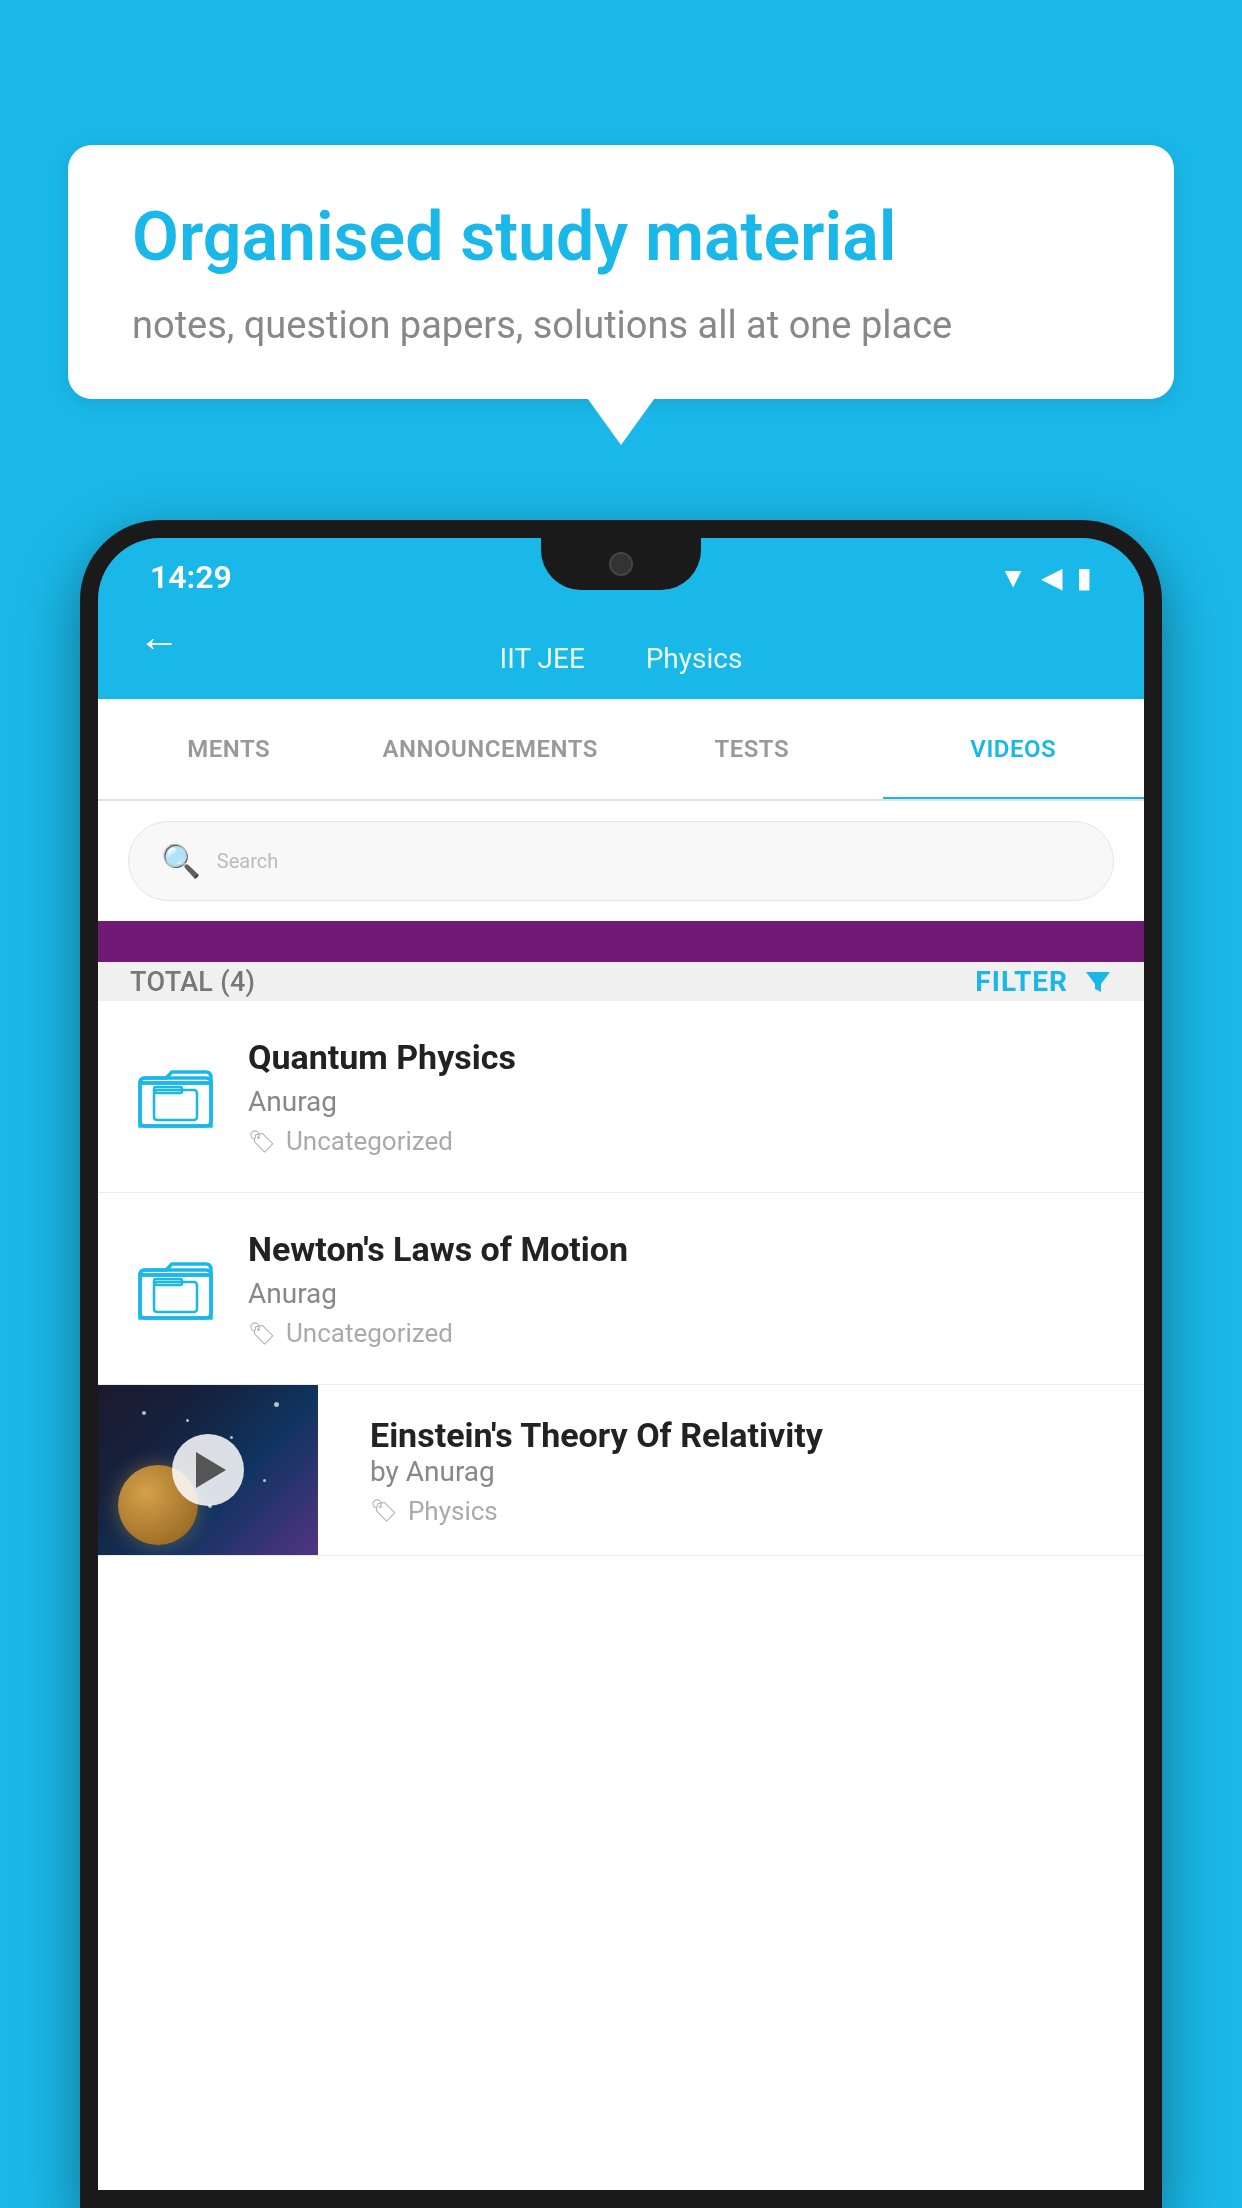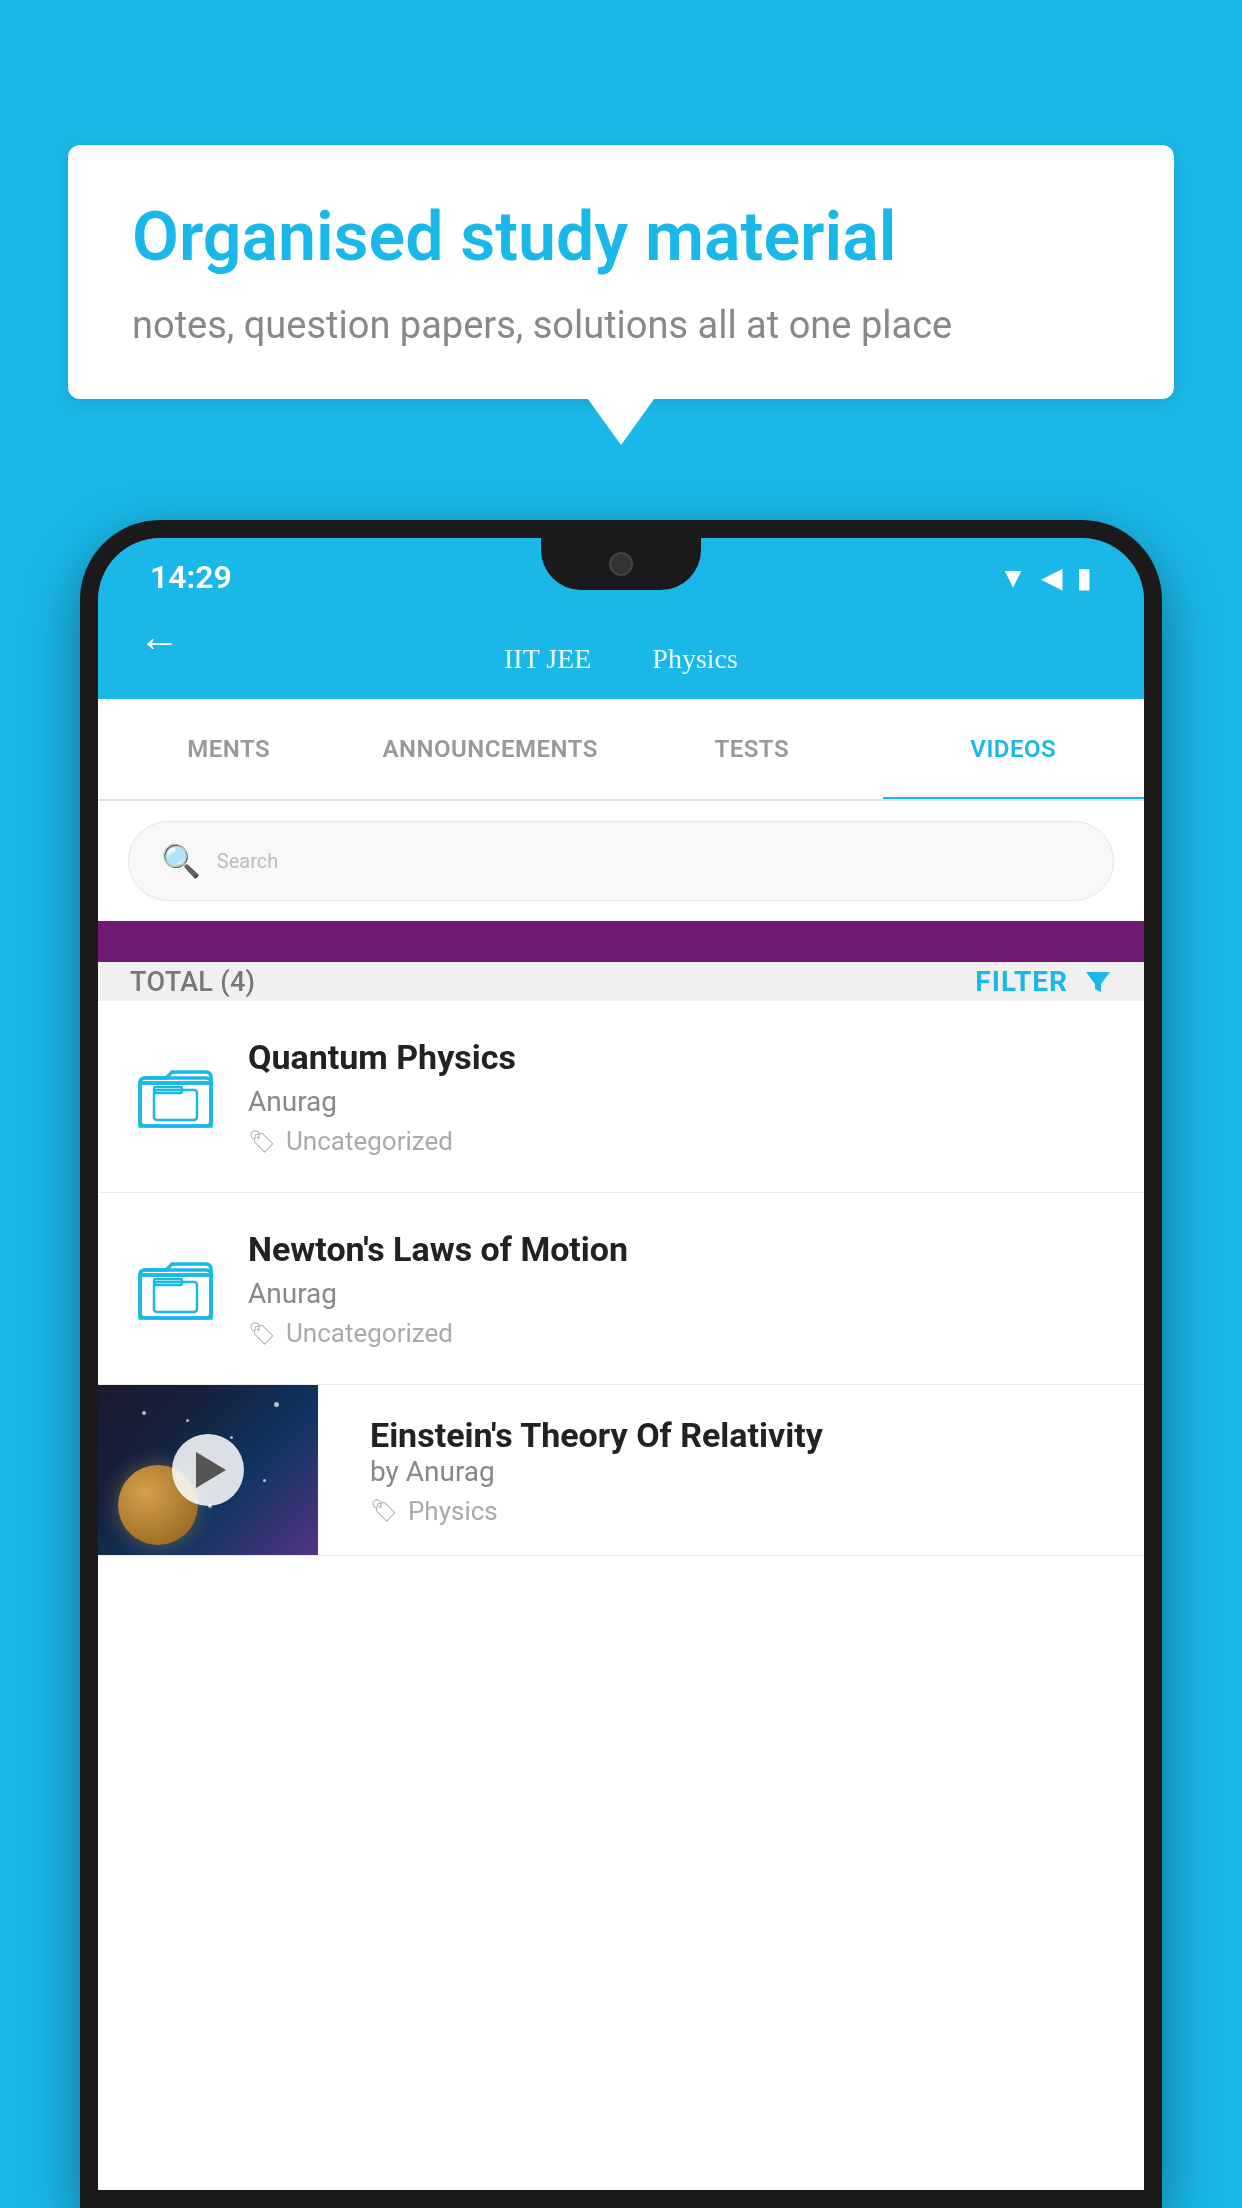--- a/index.html
+++ b/index.html
@@ -16,21 +16,21 @@
     
     .speech-bubble-container {
       position: absolute;
       top: 145px;
       left: 68px;
       right: 68px;
     }
 
     .speech-bubble {
       background: white;
-      border-radius: 12px;
+      border-radius: 24px;
       padding: 52px 64px 52px 64px;
       box-shadow: 0 4px 20px rgba(0,0,0,0.1);
       position: relative;
     }
 
     .speech-bubble::after {
       content: '';
       position: absolute;
       bottom: -46px;
       left: 50%;
@@ -165,21 +165,20 @@
 
     .header-subtitle {
       color: rgba(255,255,255,0.9);
       font-size: 28px;
       text-align: center;
       margin-top: 6px;
     }
 
     .header-subtitle span {
       margin: 0 10px;
-      font-family: Liberation Serif, serif;
     }
 
     
     .tabs {
       background: white;
       display: flex;
       border-bottom: 2px solid #e0e0e0;
       flex-shrink: 0;
       overflow: hidden;
     }

